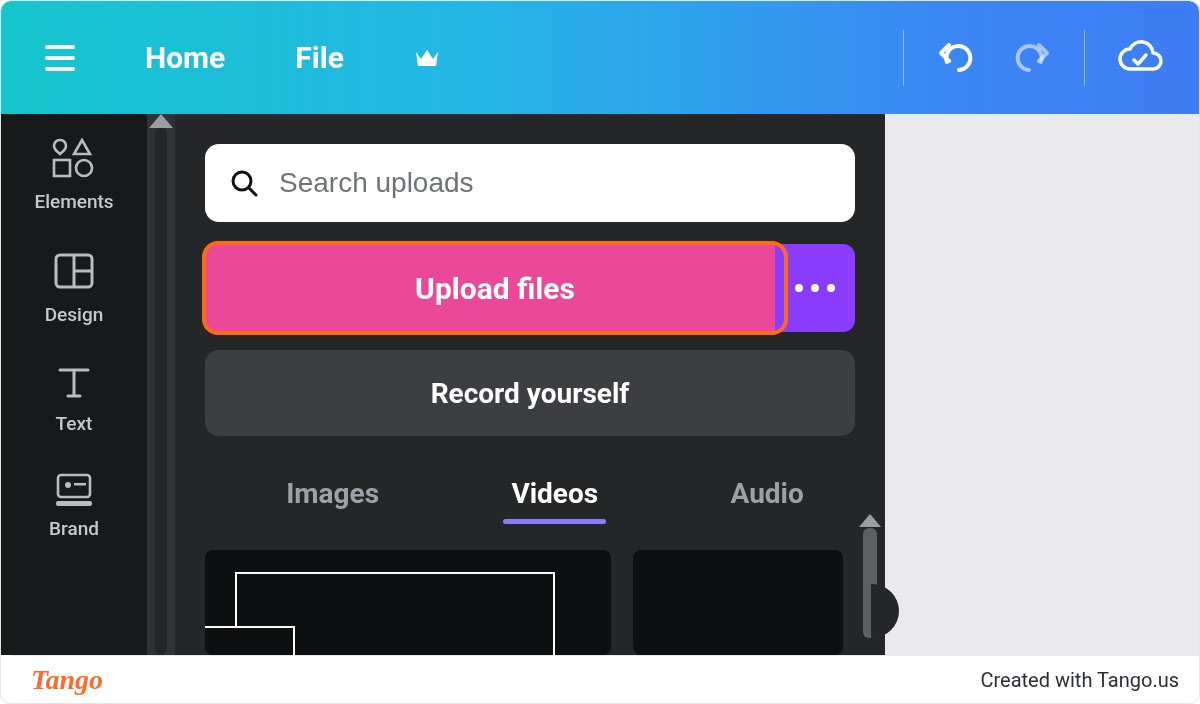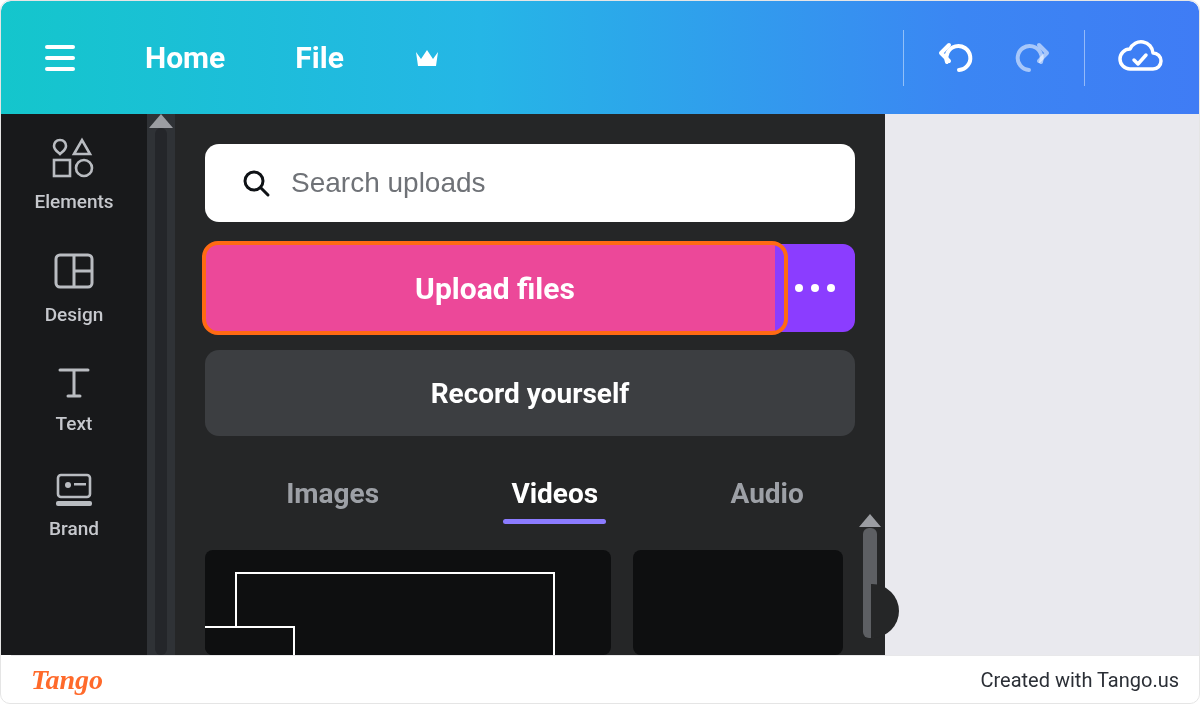--- a/index.html
+++ b/index.html
@@ -45,21 +45,21 @@
   .rail-item svg { display:block; }
   .rail-label { font-size: 19px; font-weight: 500; color:#c6c8cd; }
 
   
   .gutter { width: 28px; background:#2f3236; position:relative; }
   .gutter::before { content:""; position:absolute; top:0; left:50%; transform:translateX(-50%); width:0;height:0; border-left:12px solid transparent; border-right:12px solid transparent; border-bottom:14px solid #9b9da2; }
   .gutter-track { position:absolute; top:14px; bottom:0; left:8px; right:8px; background:#24262a; border-radius:6px; }
 
   
   .panel { width: 710px; background:#252627; padding: 30px 30px 0 30px; position:relative; display:flex; flex-direction:column; }
-  .search-wrap { background:#fff; border-radius:14px; height:78px; display:flex; align-items:center; padding: 0 36px; gap: 20px; }
+  .search-wrap { background:#fff; border-radius:14px; height:78px; display:flex; align-items:center; padding: 0 24px; gap: 20px; }
   .search-icon svg { display:block; }
   .search-input { flex:1; border:none; outline:none; font-size: 28px; color:#222; background:transparent; }
   .search-input::placeholder { color:#6f7277; }
 
   .upload-row { display:flex; gap:0; margin-top: 22px; position:relative; height: 88px; }
   .upload-btn { flex:1; background:#ec4899; color:#fff; font-size:30px; font-weight:700; border-radius:12px; display:flex; align-items:center; justify-content:center; cursor:pointer; }
   .upload-more { width:80px; background:#8b3dff; border-top-right-radius:12px; border-bottom-right-radius:12px; display:flex; align-items:center; justify-content:center; cursor:pointer; margin-left: -10px; }
   .dots { display:flex; gap:8px; }
   .dots span { width:8px; height:8px; border-radius:50%; background:#fff; }
   .upload-highlight { position:absolute; left:-3px; top:-3px; width: calc(100% - 80px + 10px + 6px); height: calc(100% + 6px); border: 4px solid #ff6a13; border-radius:16px; pointer-events:none; }

